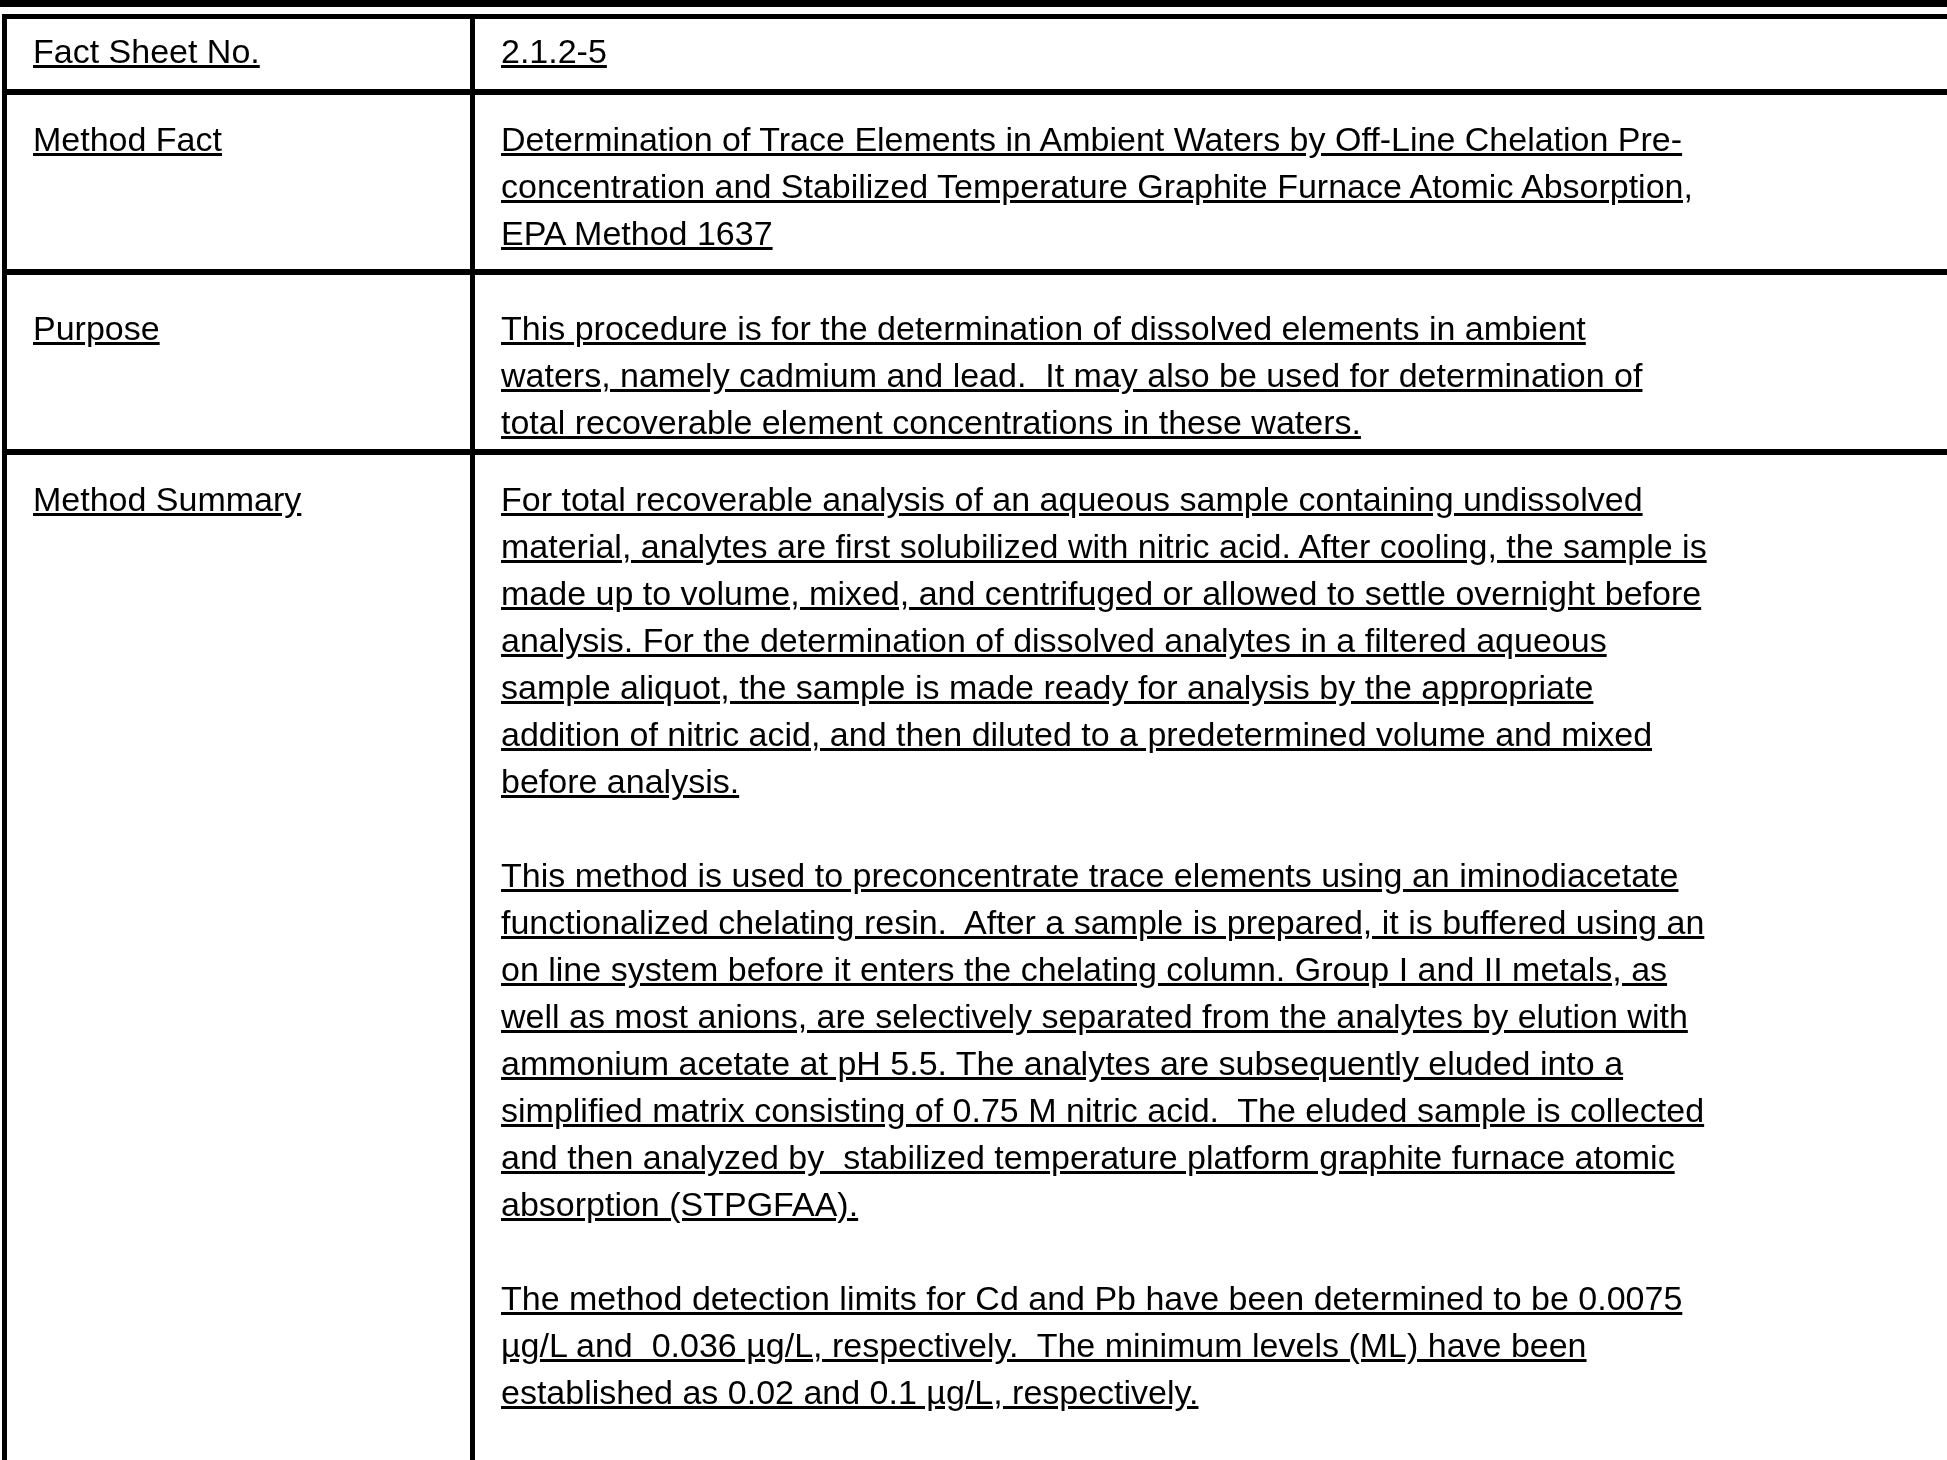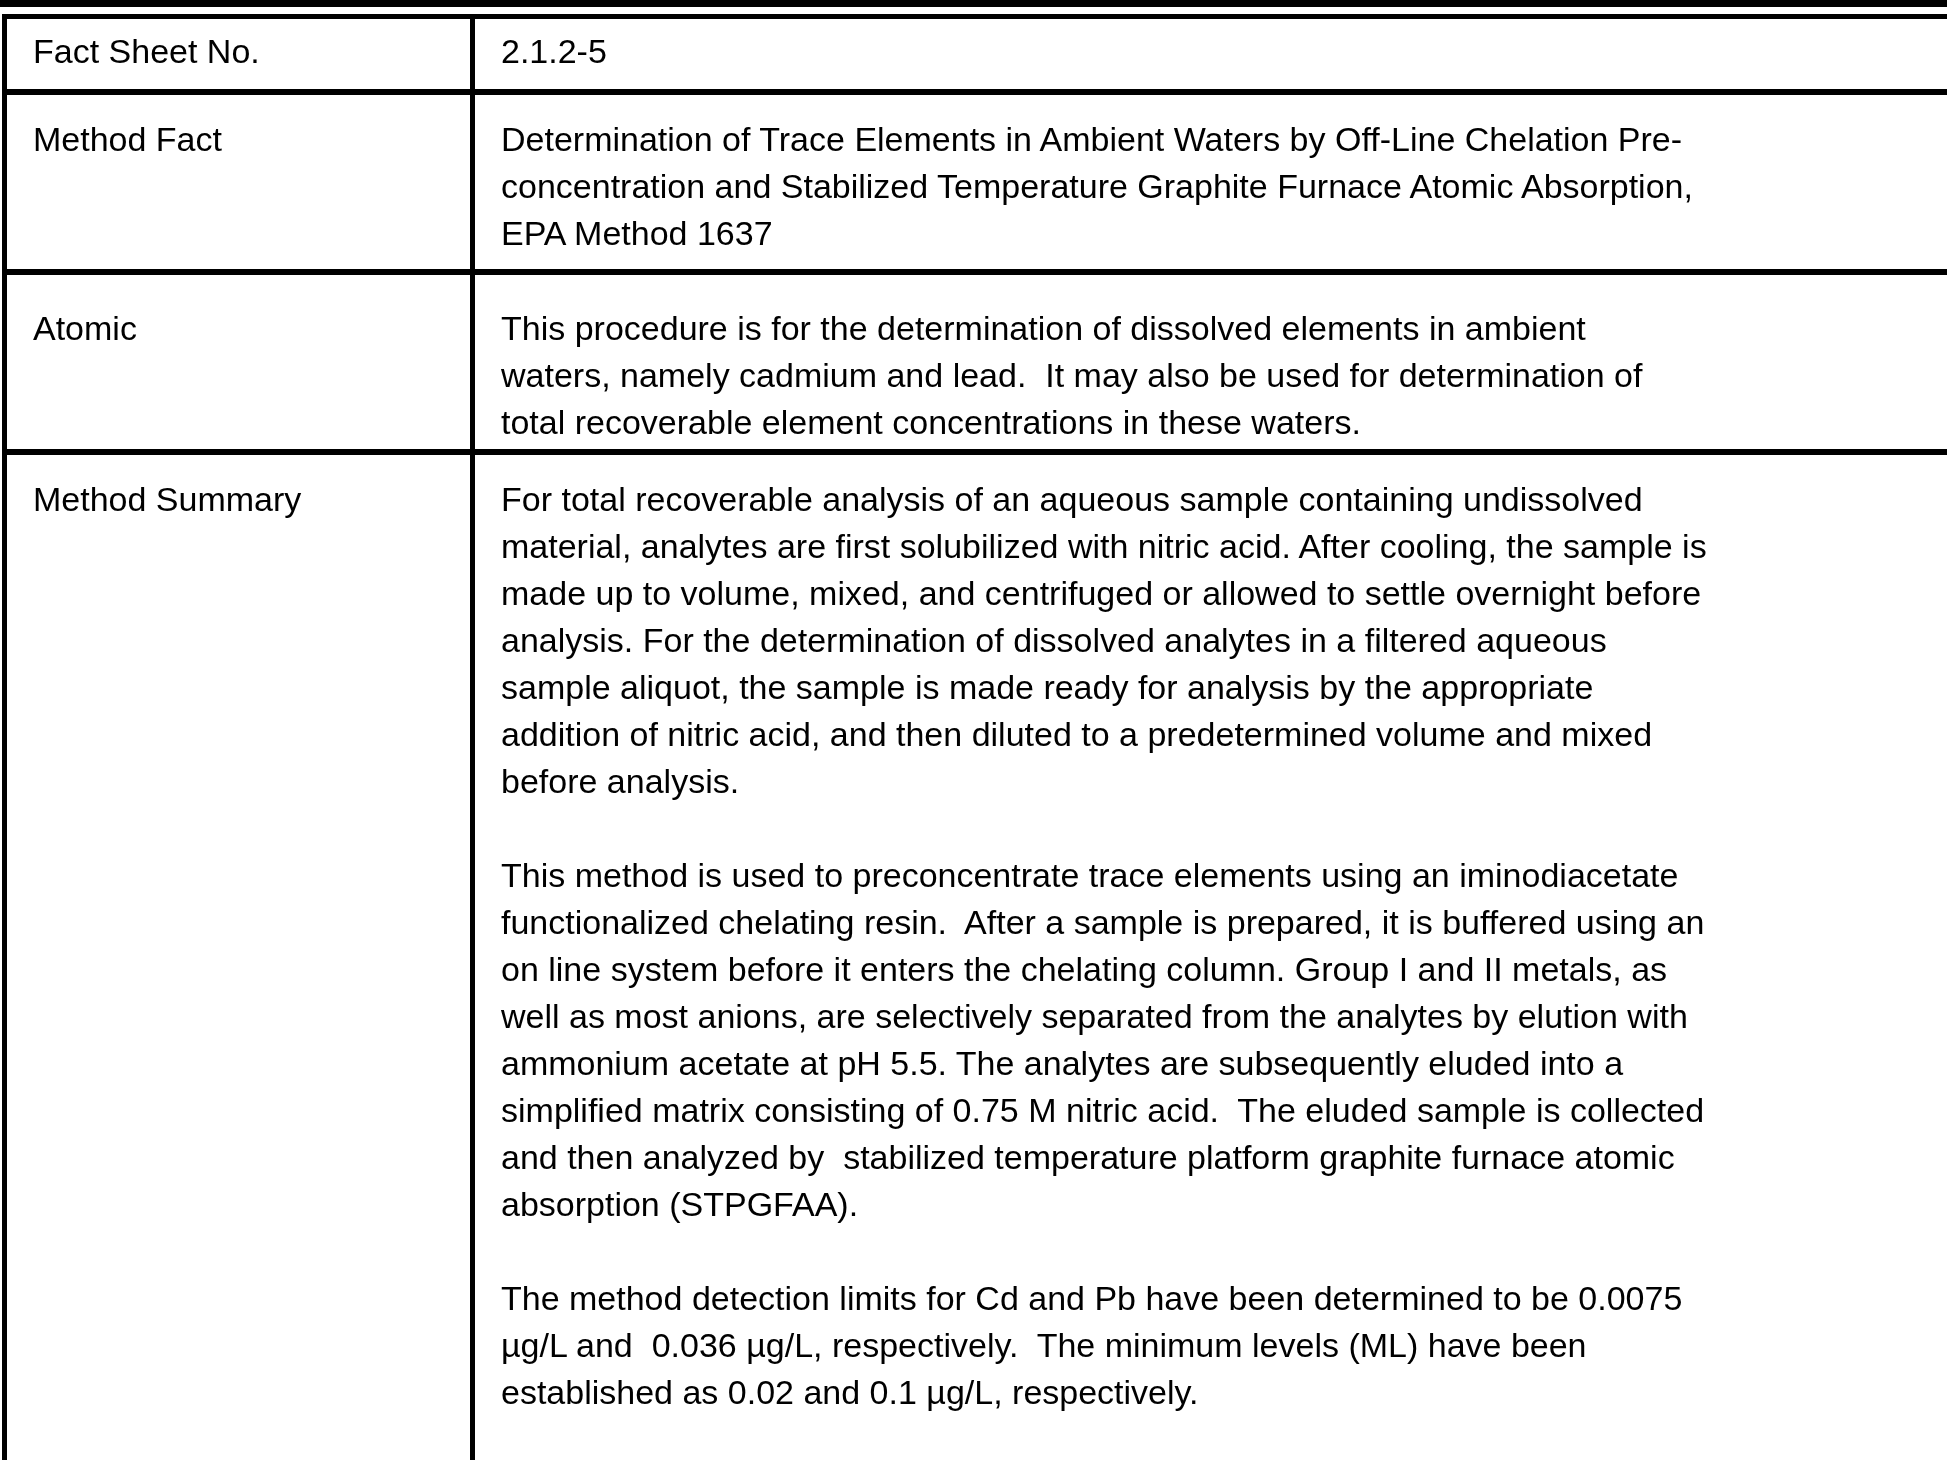--- a/index.html
+++ b/index.html
@@ -24,20 +24,21 @@
     border-left: 5px solid #000000;
   }
   .row {
     display: grid;
     grid-template-columns: 468px 1fr;
     border-bottom: 6px solid #000000;
   }
   .cell {
     font-size: 34px;
     line-height: 47px;
+    text-decoration: underline;
   }
   .label-cell {
     border-right: 5px solid #000000;
     padding: 21px 18px 12px 26px;
     white-space: pre;
     overflow: hidden;
   }
   .value-cell {
     padding: 21px 18px 12px 26px;
     white-space: pre;
@@ -63,21 +64,21 @@
   </div>
 
   <div class="row row-2">
     <div class="cell label-cell">Method Fact</div>
     <div class="cell value-cell">Determination of Trace Elements in Ambient Waters by Off-Line Chelation Pre-
 concentration and Stabilized Temperature Graphite Furnace Atomic Absorption,
 EPA Method 1637</div>
   </div>
 
   <div class="row row-3">
-    <div class="cell label-cell">Atomic</div>
+    <div class="cell label-cell">Purpose</div>
     <div class="cell value-cell">This procedure is for the determination of dissolved elements in ambient
 waters, namely cadmium and lead.  It may also be used for determination of
 total recoverable element concentrations in these waters.</div>
   </div>
 
   <div class="row row-4">
     <div class="cell label-cell">Method Summary</div>
     <div class="cell value-cell">For total recoverable analysis of an aqueous sample containing undissolved
 material, analytes are first solubilized with nitric acid. After cooling, the sample is
 made up to volume, mixed, and centrifuged or allowed to settle overnight before

